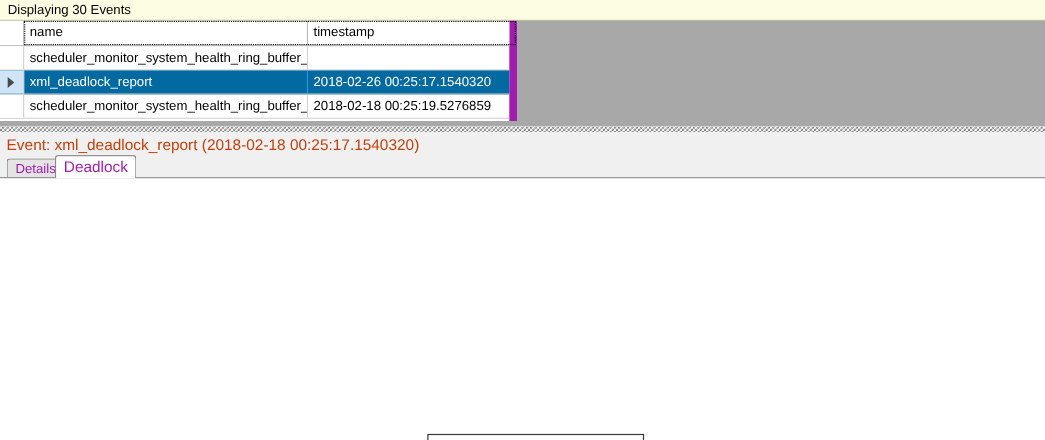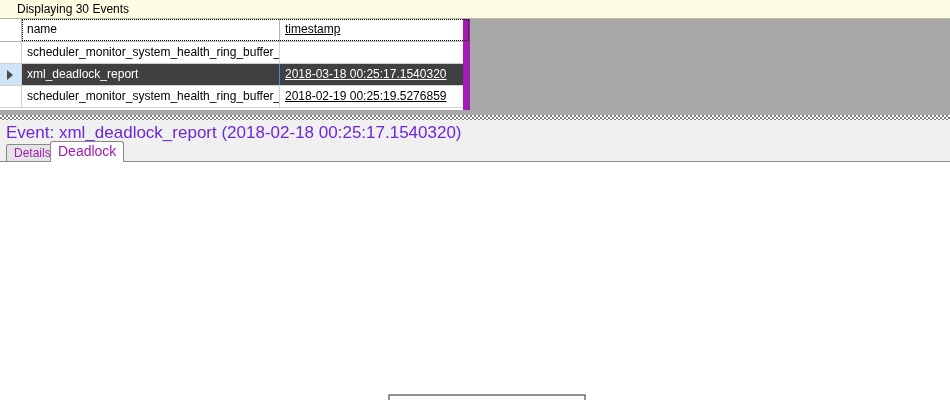--- a/index.html
+++ b/index.html
@@ -30,21 +30,21 @@
 
   #events-banner {
     position: absolute;
     left: 0; top: 0;
     width: 950px;
     height: 19px;
     background: #fdfde4;
     border-bottom: 1px solid #b9b99a;
     box-sizing: border-box;
     line-height: 18px;
-    padding-left: 17px;
+    padding-left: 7px;
     font-size: 12px;
     color: #000;
   }
 
   #events-grid {
     position: absolute;
     left: 0; top: 19px;
     width: 470px;
     height: 91px;
     background: #ffffff;
@@ -57,21 +57,21 @@
     height: 22px;
     box-sizing: border-box;
     border-bottom: 1px solid #d0d0d0;
   }
   .grid-row.header {
     height: 23px;
     background: #ffffff;
     border-bottom: 1px solid #b5b5b5;
   }
   .grid-row.selected {
-    background: #404040;
+    background: #0369a1;
     color: #ffffff;
   }
   .cell {
     box-sizing: border-box;
     padding: 0 5px;
     line-height: 21px;
     font-size: 12px;
     overflow: hidden;
     white-space: nowrap;
   }
@@ -94,21 +94,20 @@
     width: 258px;
     min-width: 258px;
     border-right: 1px solid #d0d0d0;
   }
   .grid-row.header .cell.c-name {
     border-right: 1px solid #b5b5b5;
   }
   .cell.c-ts {
     width: 189px;
     min-width: 189px;
-    text-decoration: underline;
   }
   .grid-row.selected .cell.c-name,
   .grid-row.selected .cell.c-ts {
     border-right-color: #2a96ea;
   }
   .selection-outline {
     position: absolute;
     left: 22px;
     top: 0;
     width: 447px;
@@ -148,22 +147,22 @@
     left: 0;
     top: 120px;
     width: 950px;
     height: 280px;
     background: #f0f0f0;
   }
   #event-title {
     position: absolute;
     left: 6px;
     top: 3px;
-    font-size: 17px;
-    color: #6d28d9;
+    font-size: 14px;
+    color: #c2410c;
     white-space: nowrap;
   }
   #tabstrip {
     position: absolute;
     left: 0;
     top: 20px;
     width: 950px;
     height: 21px;
   }
   .tab {
@@ -244,28 +243,28 @@
     <div class="grid-row">
       <div class="cell rowhead"></div>
       <div class="cell c-name">scheduler_monitor_system_health_ring_buffer_recorded</div>
     </div>
 
     <div class="grid-row selected">
       <div class="cell rowhead">
         <span class="row-arrow"></span>
       </div>
       <div class="cell c-name">xml_deadlock_report</div>
-      <div class="cell c-ts">2018-03-18 00:25:17.1540320</div>
+      <div class="cell c-ts">2018-02-26 00:25:17.1540320</div>
       <span class="selection-outline"></span>
     </div>
 
     <div class="grid-row">
       <div class="cell rowhead"></div>
       <div class="cell c-name">scheduler_monitor_system_health_ring_buffer_recorded</div>
-      <div class="cell c-ts">2018-02-19 00:25:19.5276859</div>
+      <div class="cell c-ts">2018-02-18 00:25:19.5276859</div>
     </div>
 
   </div>
 </div>
 
 <div id="splitter"></div>
 
 <div id="detail-panel">
 
   <div id="event-title">Event: xml_deadlock_report (2018-02-18 00:25:17.1540320)</div>

